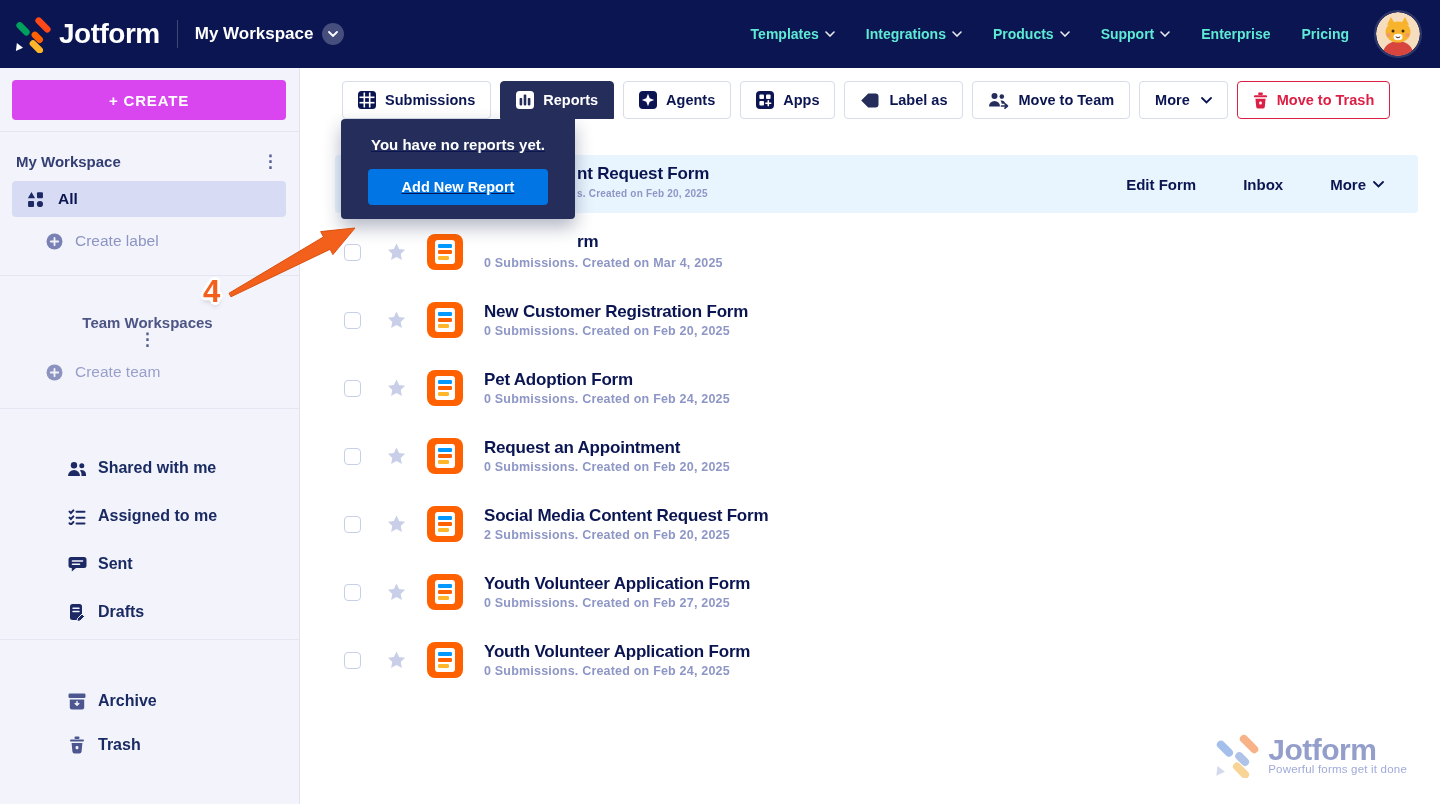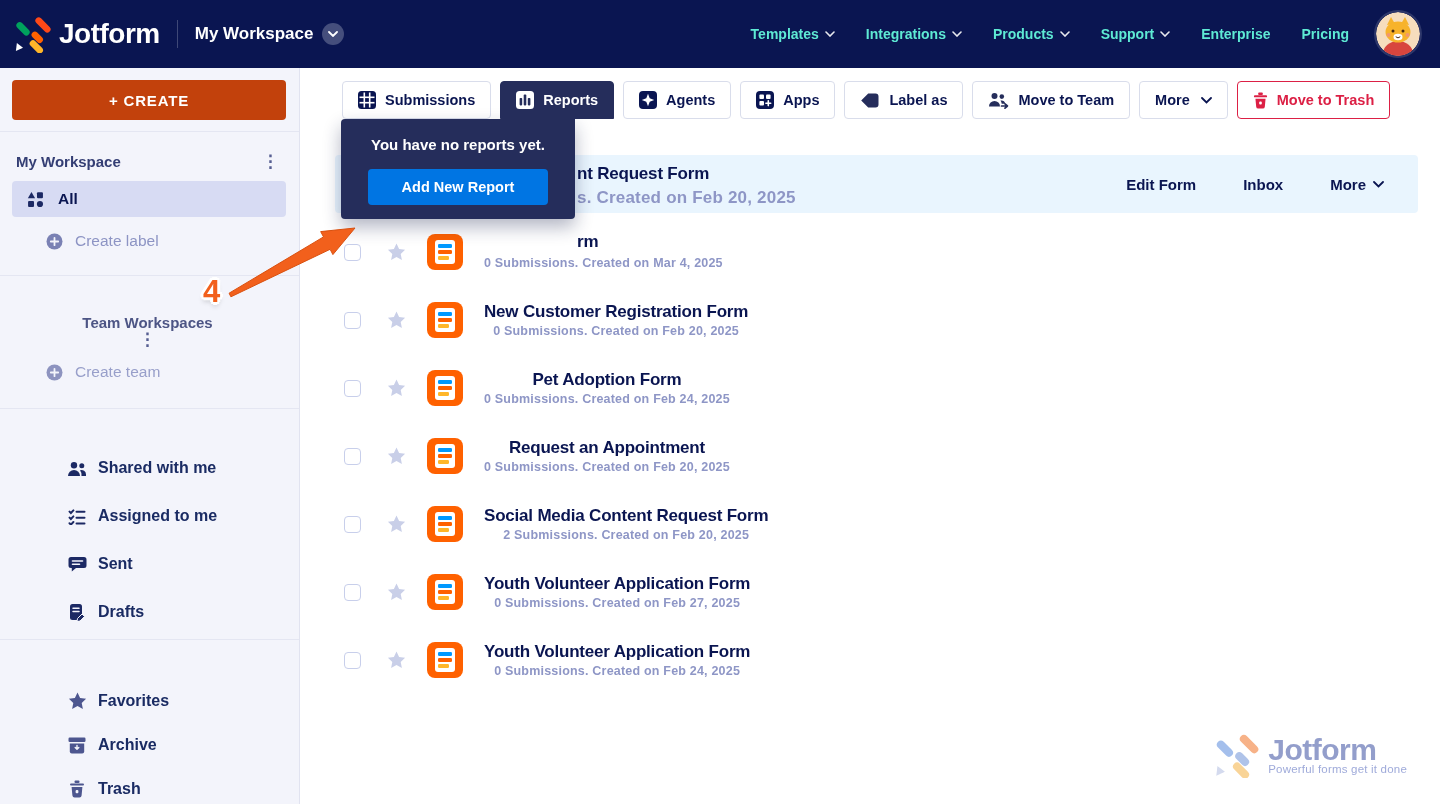--- a/index.html
+++ b/index.html
@@ -19,21 +19,21 @@
               align-items:center; justify-content:center; color:#fff; }
   .nav-right { margin-left:auto; display:flex; align-items:center; gap:31px; }
   .nav-item { display:flex; align-items:center; gap:6px; color:#5eead4; font-size:14px; font-weight:700; cursor:pointer; }
   .nav-item svg { opacity:.9; }
   .avatar { width:44px; height:44px; border-radius:50%; overflow:hidden; margin-left:-4px; cursor:pointer;
             box-shadow:0 0 0 2px rgba(255,255,255,.15); }
 
   
   .sidebar { position:absolute; top:68px; left:0; width:300px; height:736px; background:#f3f4fb;
              border-right:1px solid #e1e3f0; }
-  .create-btn { display:block; margin:12px 14px 0 12px; width:274px; height:40px; background:#c2410c;
+  .create-btn { display:block; margin:12px 14px 0 12px; width:274px; height:40px; background:#d946ef;
                 border:none; border-radius:4px; color:#fff; font-family:inherit; font-size:15px;
                 font-weight:700; letter-spacing:.8px; cursor:pointer; }
   .sb-divider { height:1px; background:#e4e6f2; }
   .d1 { margin-top:11px; } .d2 { margin-top:16px; } .d3 { margin-top:18px; } .d4 { margin-top:18px; }
   .sb-sec-head { display:flex; justify-content:space-between; align-items:center;
                  padding:0 20px 0 16px; height:24px; }
   .h1 { margin-top:17px; } .h2 { margin-top:38px;flex-direction:column; }
   .sb-sec-title { font-size:15px; font-weight:700; color:#343e74; }
   .sb-sec-title.muted { color:#4d5585; }
   .kebab { color:#565e92; font-size:17px; font-weight:700; line-height:1; cursor:pointer; letter-spacing:0; }
@@ -58,42 +58,42 @@
             border:1px solid #d9ddeb; border-radius:4px; font-family:inherit; font-size:14.5px;
             font-weight:700; color:#0a1551; cursor:pointer; white-space:nowrap; }
   .tb-btn.active { background:#252d5b; border-color:#252d5b; color:#fff; border-radius:4px 4px 0 0;
                    position:relative; z-index:11; }
   .tb-btn.danger { border-color:#dc2045; color:#dc2045; }
   .tb-chevron { margin-left:2px; }
 
   
   .popover { position:absolute; left:41px; top:51px; width:234px; background:#252d5b; border-radius:4px;
              border-top-right-radius:0; z-index:10; box-shadow:0 8px 18px rgba(20,28,70,.32);
-             padding:17px 27px 14px; }
+             padding:17px 27px 14px;text-decoration:underline; }
   .popover-msg { color:#fff; font-size:15px; font-weight:700; text-align:center; }
   .popover-btn { display:block; width:100%; height:36px; margin-top:16px; background:#0075e3; border:none;
                  border-radius:4px; color:#fff; font-family:inherit; font-size:14.5px; font-weight:700;
                  cursor:pointer; }
 
   
-  .rows { position:absolute; top:87px; left:35px; right:22px;text-align:center; }
+  .rows { position:absolute; top:87px; left:35px; right:22px; }
   .row { position:relative; height:58px; margin-bottom:10px; display:flex; align-items:center;
          border-radius:4px; }
   .row-highlight { background:#e9f5fe; }
   .row-check { width:17px; height:17px; margin-left:9px; border:1px solid #c8cfeb; border-radius:4px;
                background:#fff; cursor:pointer; flex:0 0 auto; }
   .row-star { margin-left:26px; color:#c9cfe8; flex:0 0 auto; cursor:pointer; display:flex; }
   .row-form-icon { margin-left:21px; flex:0 0 auto; display:flex; }
   .row-text { margin-left:21px; display:flex; flex-direction:column; justify-content:center; }
   .row-title { font-size:17px; font-weight:700; color:#0a1551; letter-spacing:-0.2px; line-height:21px; }
   .row-subtitle { font-size:12.5px; font-weight:700; color:#8e96c6; letter-spacing:.2px; line-height:17px;
                   margin-top:1px; }
   .frag-title { position:absolute; left:242px; top:9px; font-size:17px; font-weight:700; color:#0a1551;
                 letter-spacing:-0.2px; }
-  .frag-sub { position:absolute; left:242px; top:33px; font-size:17px; font-weight:700; color:#8e96c6;
+  .frag-sub { position:absolute; left:242px; top:33px; font-size:10px; font-weight:700; color:#8e96c6;
               letter-spacing:.2px; }
   .title-placeholder { height:21px; }
   .row-actions { margin-left:auto; display:flex; align-items:center; gap:47px; padding-right:34px; }
   .row-action { font-size:15px; font-weight:700; color:#0a1551; cursor:pointer; display:flex;
                 align-items:center; gap:7px; }
 
   
   .annot { position:absolute; left:195px; top:213px; width:185px; height:115px; z-index:30; pointer-events:none; }
   .annot-num { position:absolute; left:203px; top:274px; z-index:31; font-size:31px; font-weight:800;
                color:#f2601c; pointer-events:none;
@@ -287,28 +287,20 @@
         </span>
         <span class="sb-nav-label">Drafts</span>
       </div>
     </nav>
 
     <div class="sb-divider d4"></div>
 
     <nav class="sb-bottom">
       <div class="sb-nav-item">
         <span class="sb-icon">
-          <svg width="19" height="18" viewBox="0 0 19 18" fill="#4d568f">
-              <path d="M9.5 0.5 l2.6 5.6 6 .7 -4.4 4.1 1.2 6 -5.4-3 -5.4 3 1.2-6 -4.4-4.1 6-.7 Z"></path>
-            </svg>
-        </span>
-        <span class="sb-nav-label">Favorites</span>
-      </div>
-      <div class="sb-nav-item">
-        <span class="sb-icon">
           <svg width="18" height="17" viewBox="0 0 18 17" fill="#4d568f">
             <rect x="0.5" y="0.5" width="17" height="4.5" rx="1.2"></rect>
             <path d="M1.8 6.5 h14.4 v8 a2 2 0 01-2 2 H3.8 a2 2 0 01-2-2 Z"></path>
             <path d="M9 8.4 v3.4 M7.2 10.4 L9 12.2 l1.8-1.8" stroke="#f3f4fb" stroke-width="1.4" fill="none" stroke-linecap="round" stroke-linejoin="round"></path>
           </svg>
         </span>
         <span class="sb-nav-label">Archive</span>
       </div>
       <div class="sb-nav-item">
         <span class="sb-icon">

